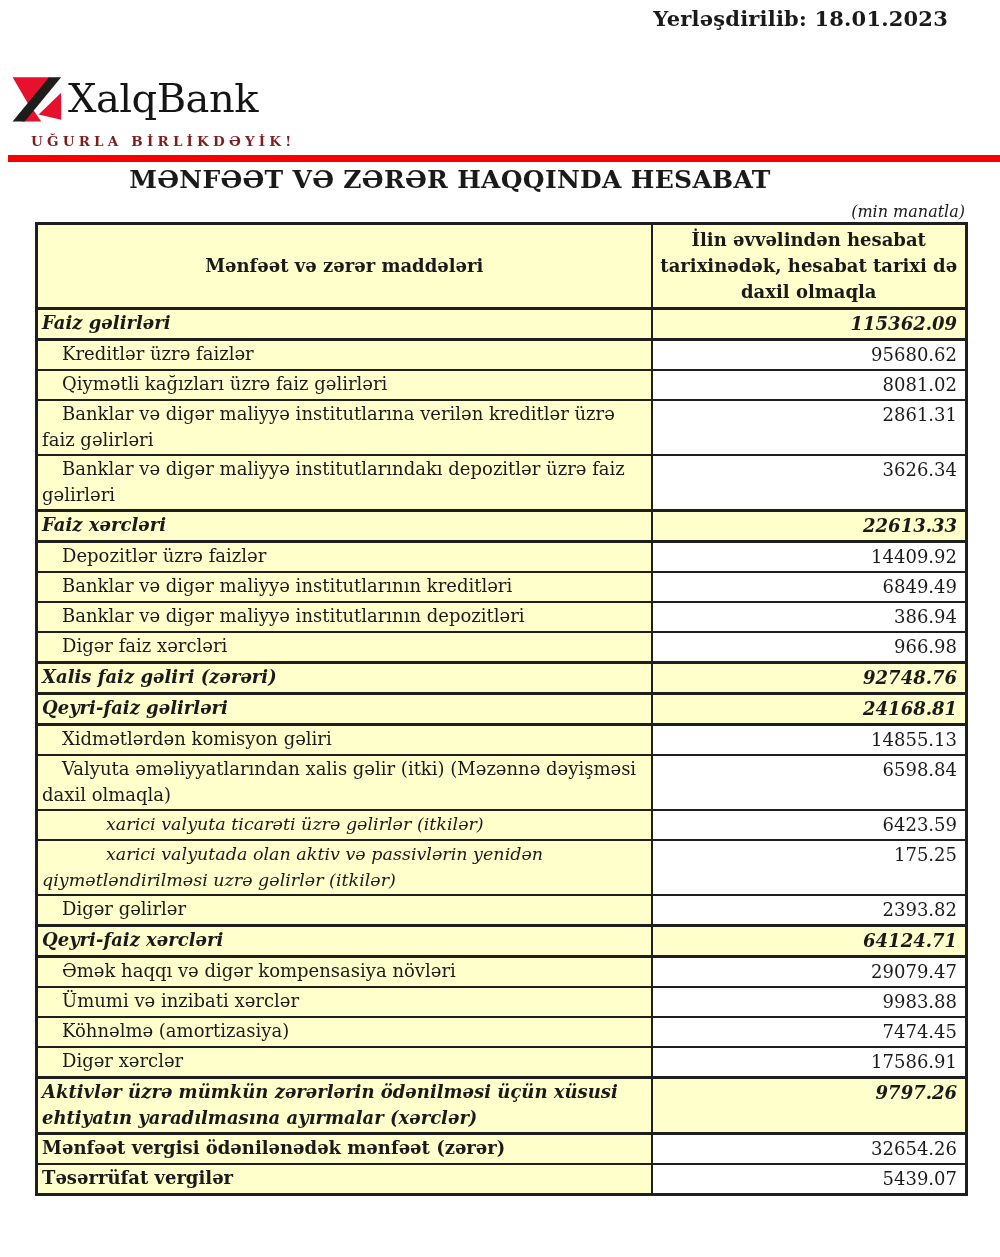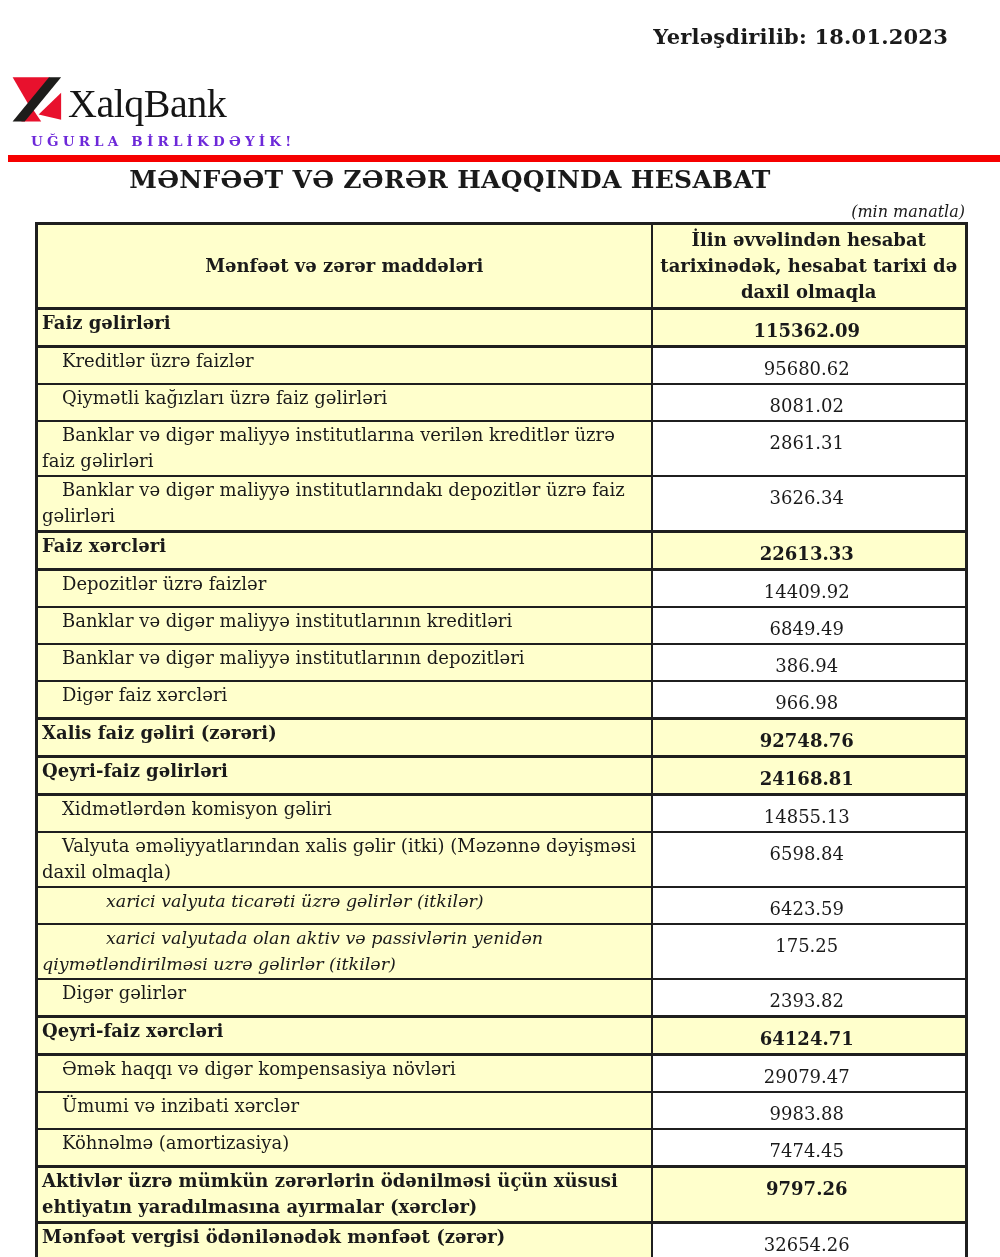--- a/index.html
+++ b/index.html
@@ -13,34 +13,34 @@
   body{background:#fff;}
   .page{
     position:relative;
     width:1000px;height:1257px;
     background:#fff;
     font-family:"DejaVu Serif","Liberation Serif",serif;
     color:var(--ink);
     overflow:hidden;
   }
   .published{
-    position:absolute;top:24px;right:52px;
+    position:absolute;top:6px;right:52px;
     font-size:21px;font-weight:bold;letter-spacing:.2px;
   }
   .logo-block{position:absolute;top:72px;left:10px;}
-  .logo-row{display:flex;align-items:flex-end;font-family:Liberation Serif, serif;}
+  .logo-row{display:flex;align-items:center;}
   .logo-icon{width:52px;height:52px;display:block;}
   .logo-name{
     font-size:40px;line-height:1;margin-left:6px;
     color:#151515;letter-spacing:-.5px;
   }
   .logo-tagline{
     margin-top:9px;margin-left:21px;
     font-size:13.5px;font-weight:bold;letter-spacing:4.2px;
-    color:#6d28d9;white-space:nowrap;
+    color:#7f1d1d;white-space:nowrap;
   }
   .red-bar{
     position:absolute;top:155px;left:8px;width:992px;height:7px;
     background:var(--red);
   }
   .page-title{
     position:absolute;top:165px;left:0;width:900px;
     text-align:center;font-size:25px;font-weight:bold;letter-spacing:.3px;
   }
   .unit-note{
@@ -63,28 +63,28 @@
     font-weight:bold;text-align:center;vertical-align:middle;
     font-size:18px;line-height:1.45;padding:0 6px;
   }
   table.pl tbody tr{height:27px;}
   td.label{
     background:var(--yellow);
     padding:0 4px 1px 4px;line-height:26px;text-align:left;
   }
   td.value{
     background:#fff;
-    padding:8px 8px 1px 4px;line-height:26px;text-align:center;
+    padding:1px 8px 1px 4px;line-height:26px;text-align:right;
   }
   tr.lvl1 td.label{text-indent:20px;}
   tr.lvl2 td.label{text-indent:64px;font-style:italic;font-size:17.5px;}
   tr.bold td.label{font-weight:bold;}
   td.value.vb{font-weight:bold;}
   td.value.vy{background:var(--yellow);}
-  tr.section td{border-top-width:3px;border-bottom-width:3px;}
+  tr.section td{border-top-width:3px;border-bottom-width:3px;font-style:italic;}
   table.pl{border:3px solid var(--border);}
 </style>
 </head>
 <body>
 
 <div class="page">
 
   <div class="published">Yerləşdirilib: 18.01.2023</div>
 
   <div class="logo-block">
@@ -197,20 +197,24 @@
           <td class="value">29079.47</td>
         </tr>
         <tr class="lvl1">
           <td class="label">Ümumi və inzibati xərclər</td>
           <td class="value">9983.88</td>
         </tr>
         <tr class="lvl1">
           <td class="label">Köhnəlmə (amortizasiya)</td>
           <td class="value">7474.45</td>
         </tr>
+        <tr class="lvl1">
+          <td class="label">Digər xərclər</td>
+          <td class="value">17586.91</td>
+        </tr>
         <tr class="lvl0 bold section">
           <td class="label">Aktivlər üzrə mümkün zərərlərin ödənilməsi üçün xüsusi ehtiyatın yaradılmasına ayırmalar (xərclər)</td>
           <td class="value vy vb">9797.26</td>
         </tr>
         <tr class="lvl0 bold">
           <td class="label">Mənfəət vergisi ödənilənədək mənfəət (zərər)</td>
           <td class="value">32654.26</td>
         </tr>
         <tr class="lvl0 bold">
           <td class="label">Təsərrüfat vergilər</td>

